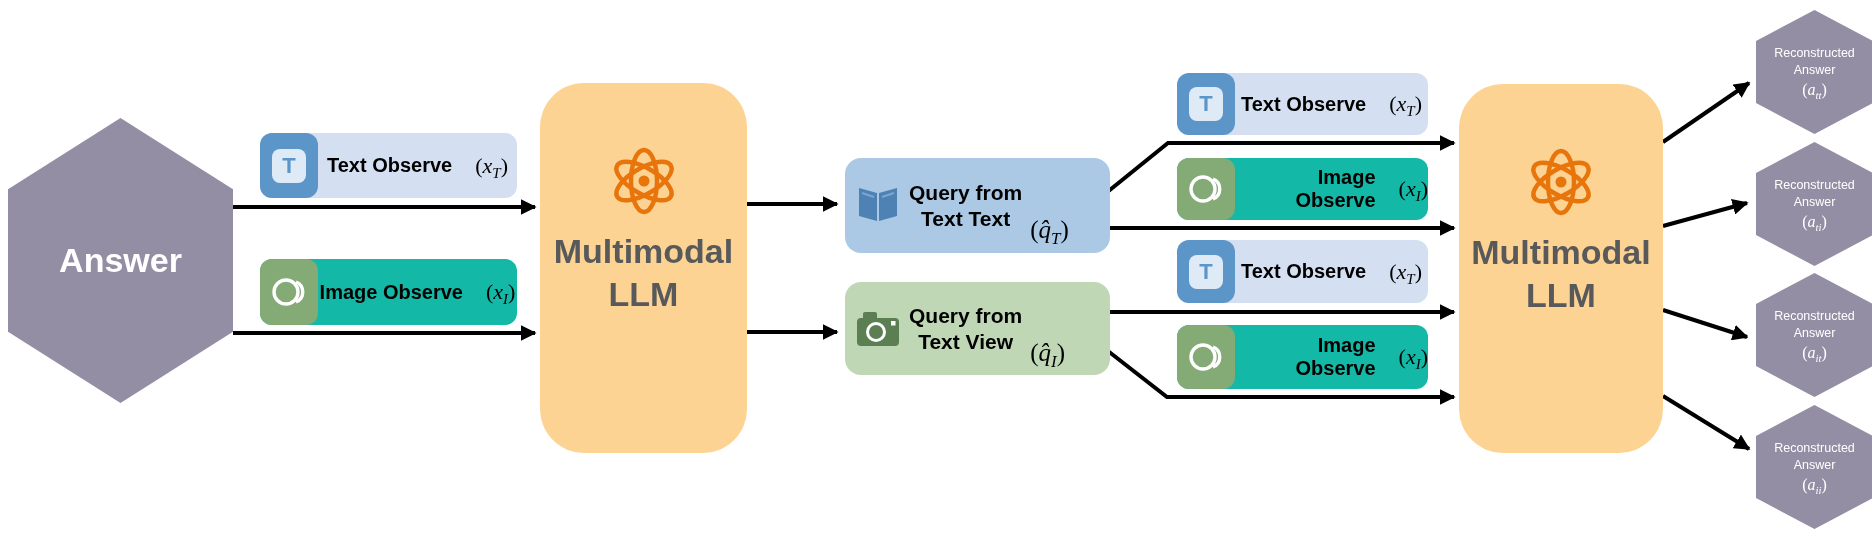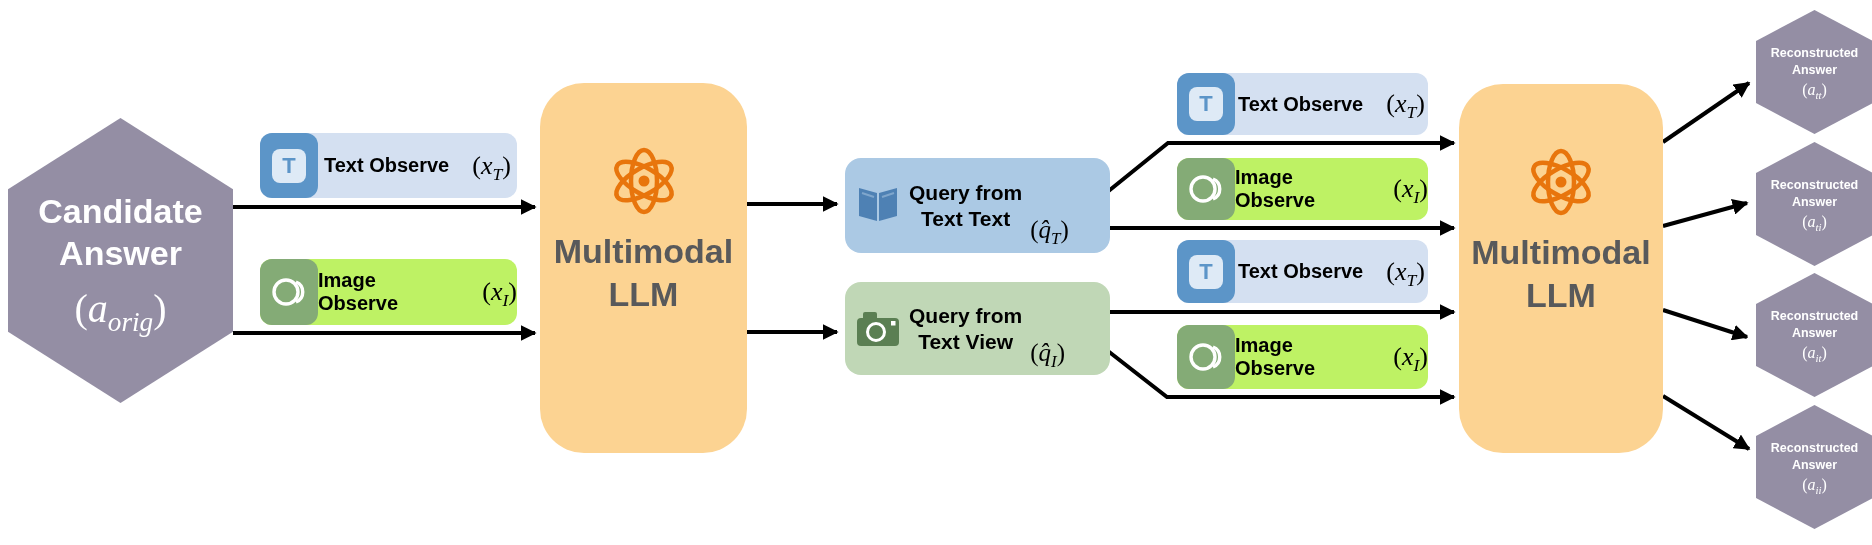--- a/index.html
+++ b/index.html
@@ -11,49 +11,49 @@
 
   
   .hex{
     position:absolute;z-index:2;background:#948EA4;color:#fff;
     clip-path:polygon(50% 0,100% 25%,100% 75%,50% 100%,0 75%,0 25%);
     display:flex;flex-direction:column;align-items:center;justify-content:center;
     text-align:center;
   }
   .hex-big .hex-title{font-weight:bold;font-size:34px;line-height:1.25;}
   .hex-big .math{font-size:40px;margin-top:10px;}
-  .hex-sm .hex-title{font-weight:bold;font-size:12.5px;line-height:1.3;}
+  .hex-sm .hex-title{font-weight:normal;font-size:12.5px;line-height:1.3;}
   .hex-sm .math{font-size:16px;margin-top:3px;}
 
   
   .math{font-family:"Liberation Serif",serif;white-space:nowrap;}
   .math .mi{font-style:italic;}
   .math sub{font-style:italic;font-size:68%;line-height:0;}
 
   
   .obs{
     position:absolute;z-index:2;border-radius:12px;display:flex;align-items:stretch;
   }
   .obs.blue{background:#D4E0F1;}
-  .obs.green{background:#bef264;}
+  .obs.green{background:#14b8a6;text-align:right;}
   .icon-sq{
     flex:0 0 58px;border-radius:12px;display:flex;align-items:center;justify-content:center;
   }
   .icon-sq.t{background:#5C95C8;}
   .icon-sq.eye{background:#84AB76;}
   .t-inner{
     width:34px;height:34px;background:#DEEAF6;border-radius:8px;
     display:flex;align-items:center;justify-content:center;
     color:#5C95C8;font-weight:bold;font-size:22px;
   }
   .obs-label{
     flex:1;display:flex;align-items:center;justify-content:center;gap:23px;
     font-weight:bold;font-size:20px;color:#000;
   }
-  .obs-label .math{font-weight:normal;font-size:26px;}
+  .obs-label .math{font-weight:normal;font-size:22px;}
 
   
   .llm{
     position:absolute;z-index:2;background:#FCD392;border-radius:44px;
     display:flex;flex-direction:column;align-items:center;
   }
   .llm-title{
     margin-top:14px;text-align:center;font-weight:bold;font-size:34px;
     line-height:1.25;color:#58595B;
   }
@@ -92,24 +92,22 @@
       <path d="M1090,337 L1167,397 H1454" marker-end="url(#ah)"></path>
       <path d="M1663,142 L1749,83" marker-end="url(#ah)"></path>
       <path d="M1663,226 L1747,203" marker-end="url(#ah)"></path>
       <path d="M1663,310 L1747,337" marker-end="url(#ah)"></path>
       <path d="M1663,396 L1749,449" marker-end="url(#ah)"></path>
     </g>
   </svg>
 
   <div class="hex hex-big" style="left:8px;top:118px;width:225px;height:285px;">
     <div class="hex-title">
-      <div>Candidate</div>
-      <div>Answer</div>
-    </div>
-    <div class="math"><span>(</span><span class="mi">a</span><sub>orig</sub><span>)</span></div>
+      <div>Answer</div>
+    </div>
   </div>
 
   <div class="obs blue" style="left:260px;top:133px;width:257px;height:65px;">
     <div class="icon-sq t">
       <div class="t-inner">T</div>
     </div>
     <div class="obs-label">
       <span>Text Observe</span>
       <span class="math"><span>(</span><span class="mi">x</span><sub>T</sub><span>)</span></span>
     </div>

